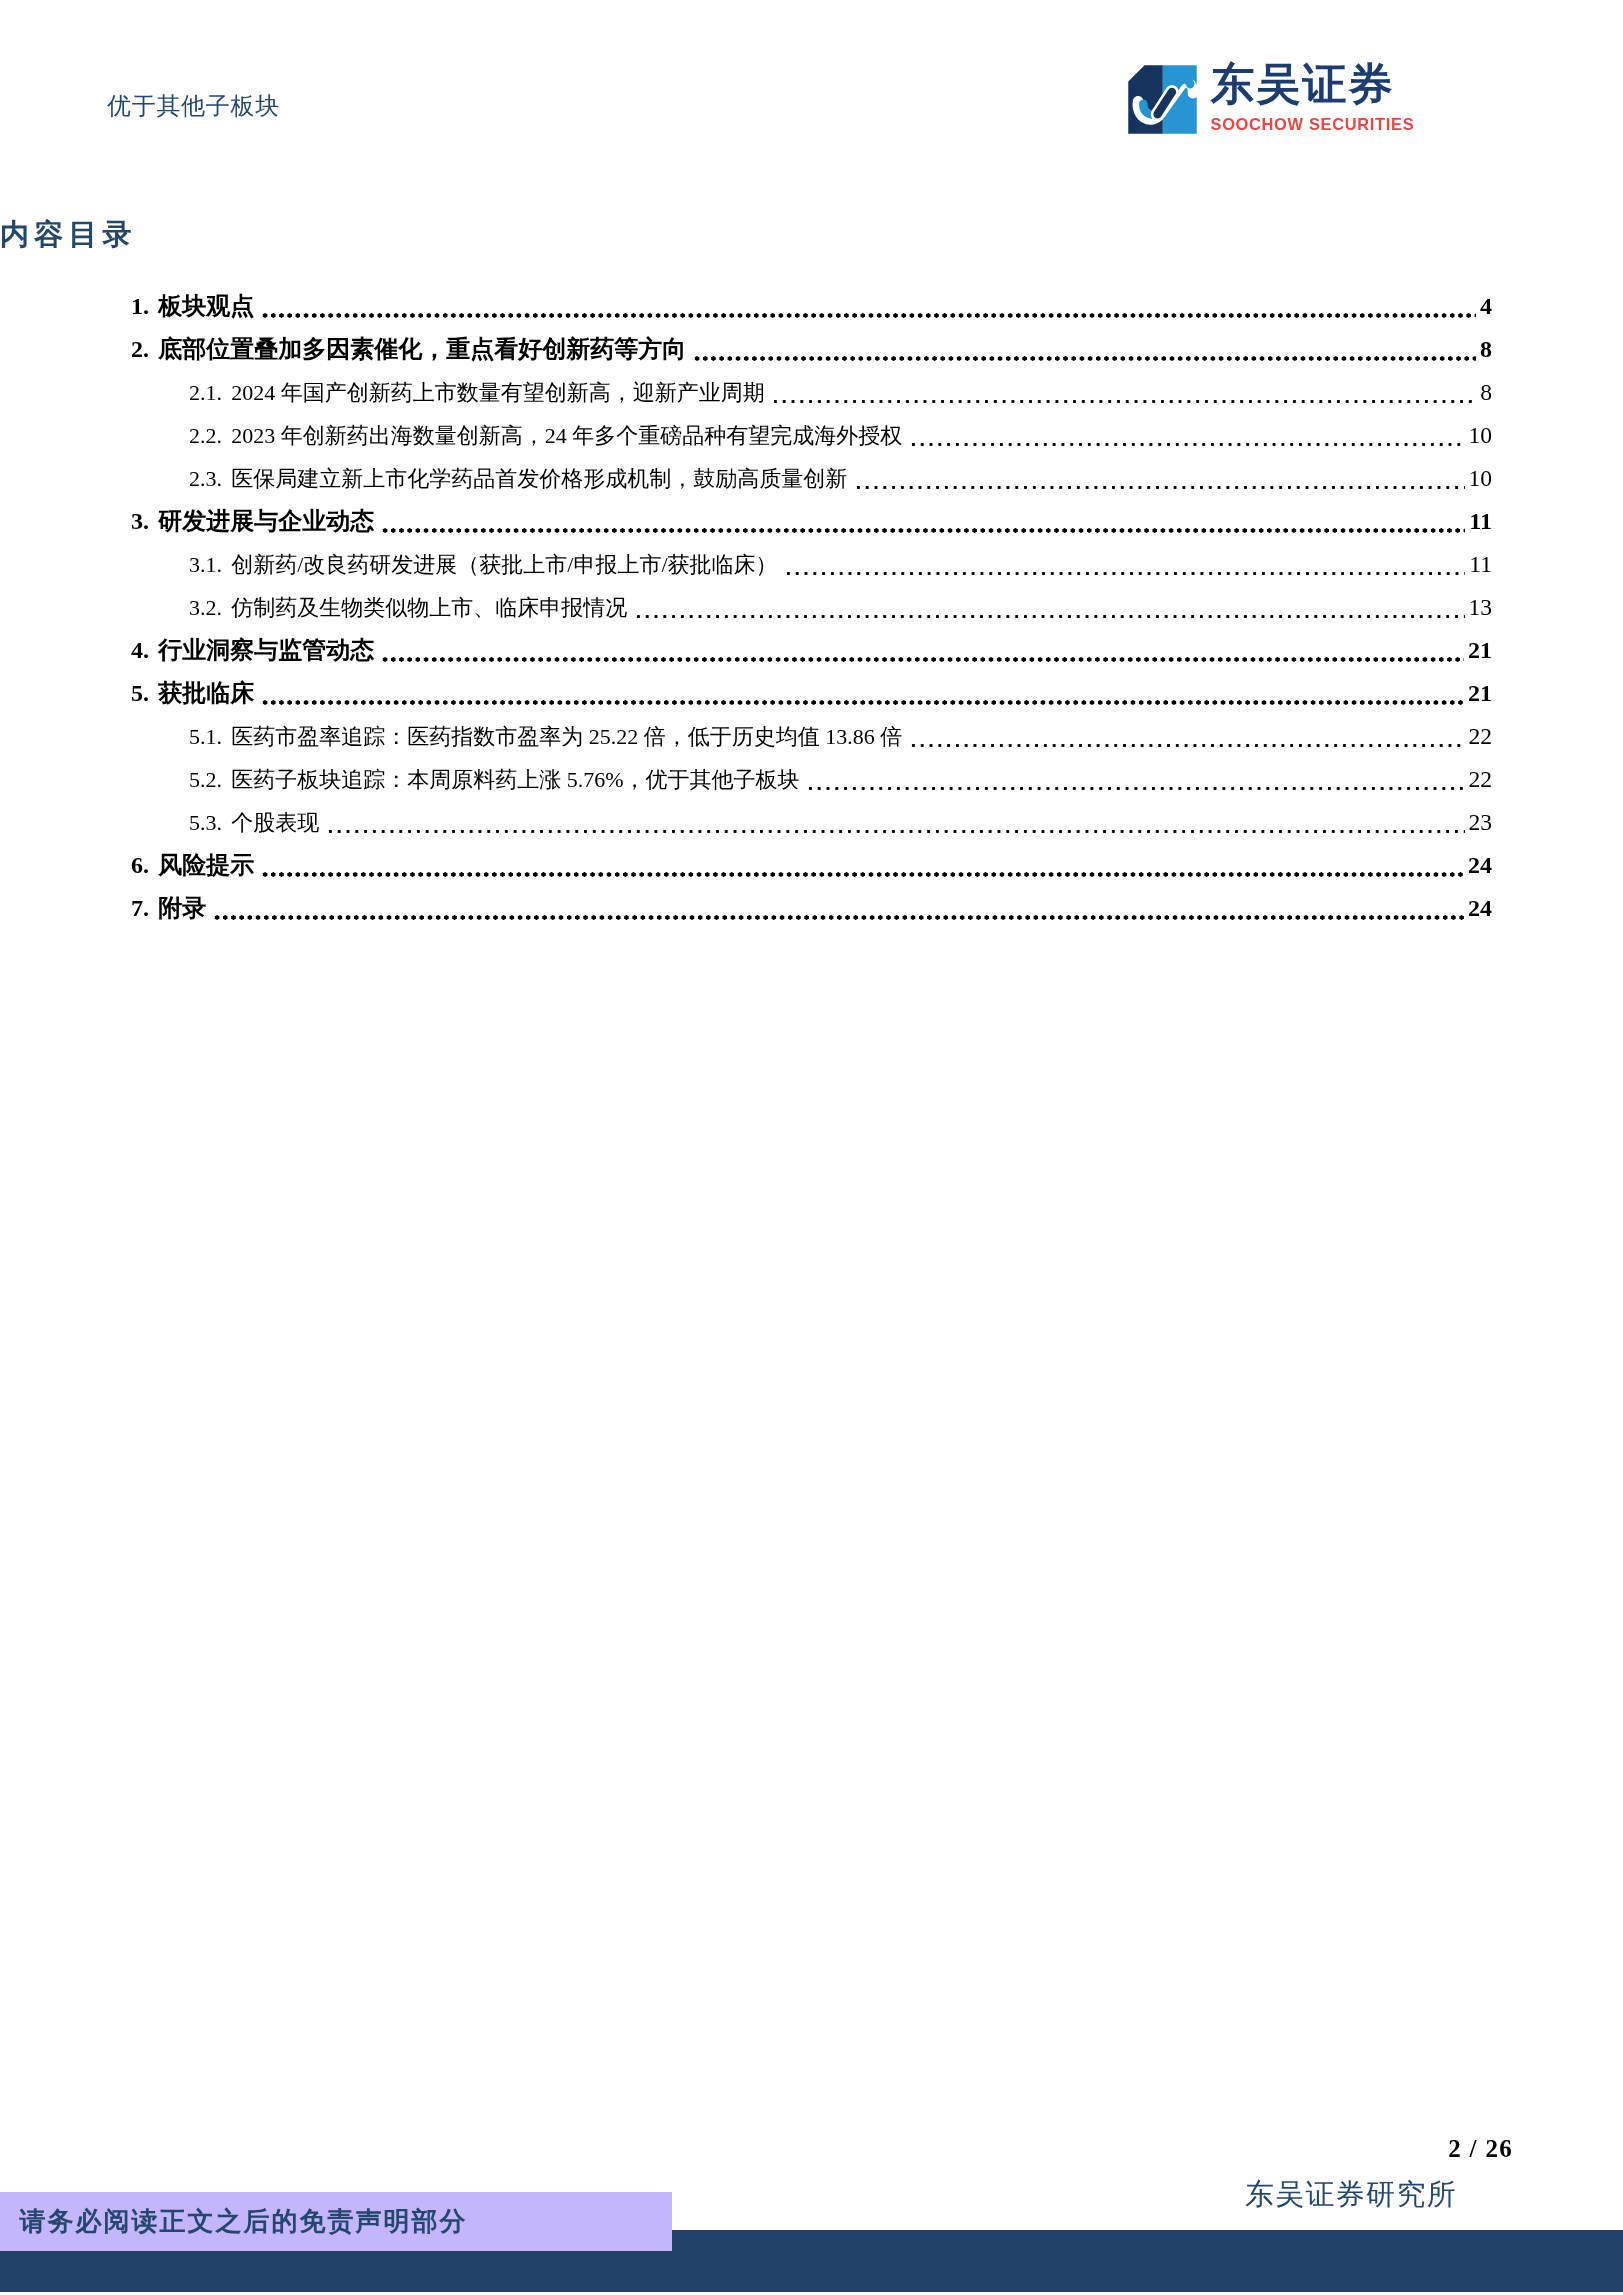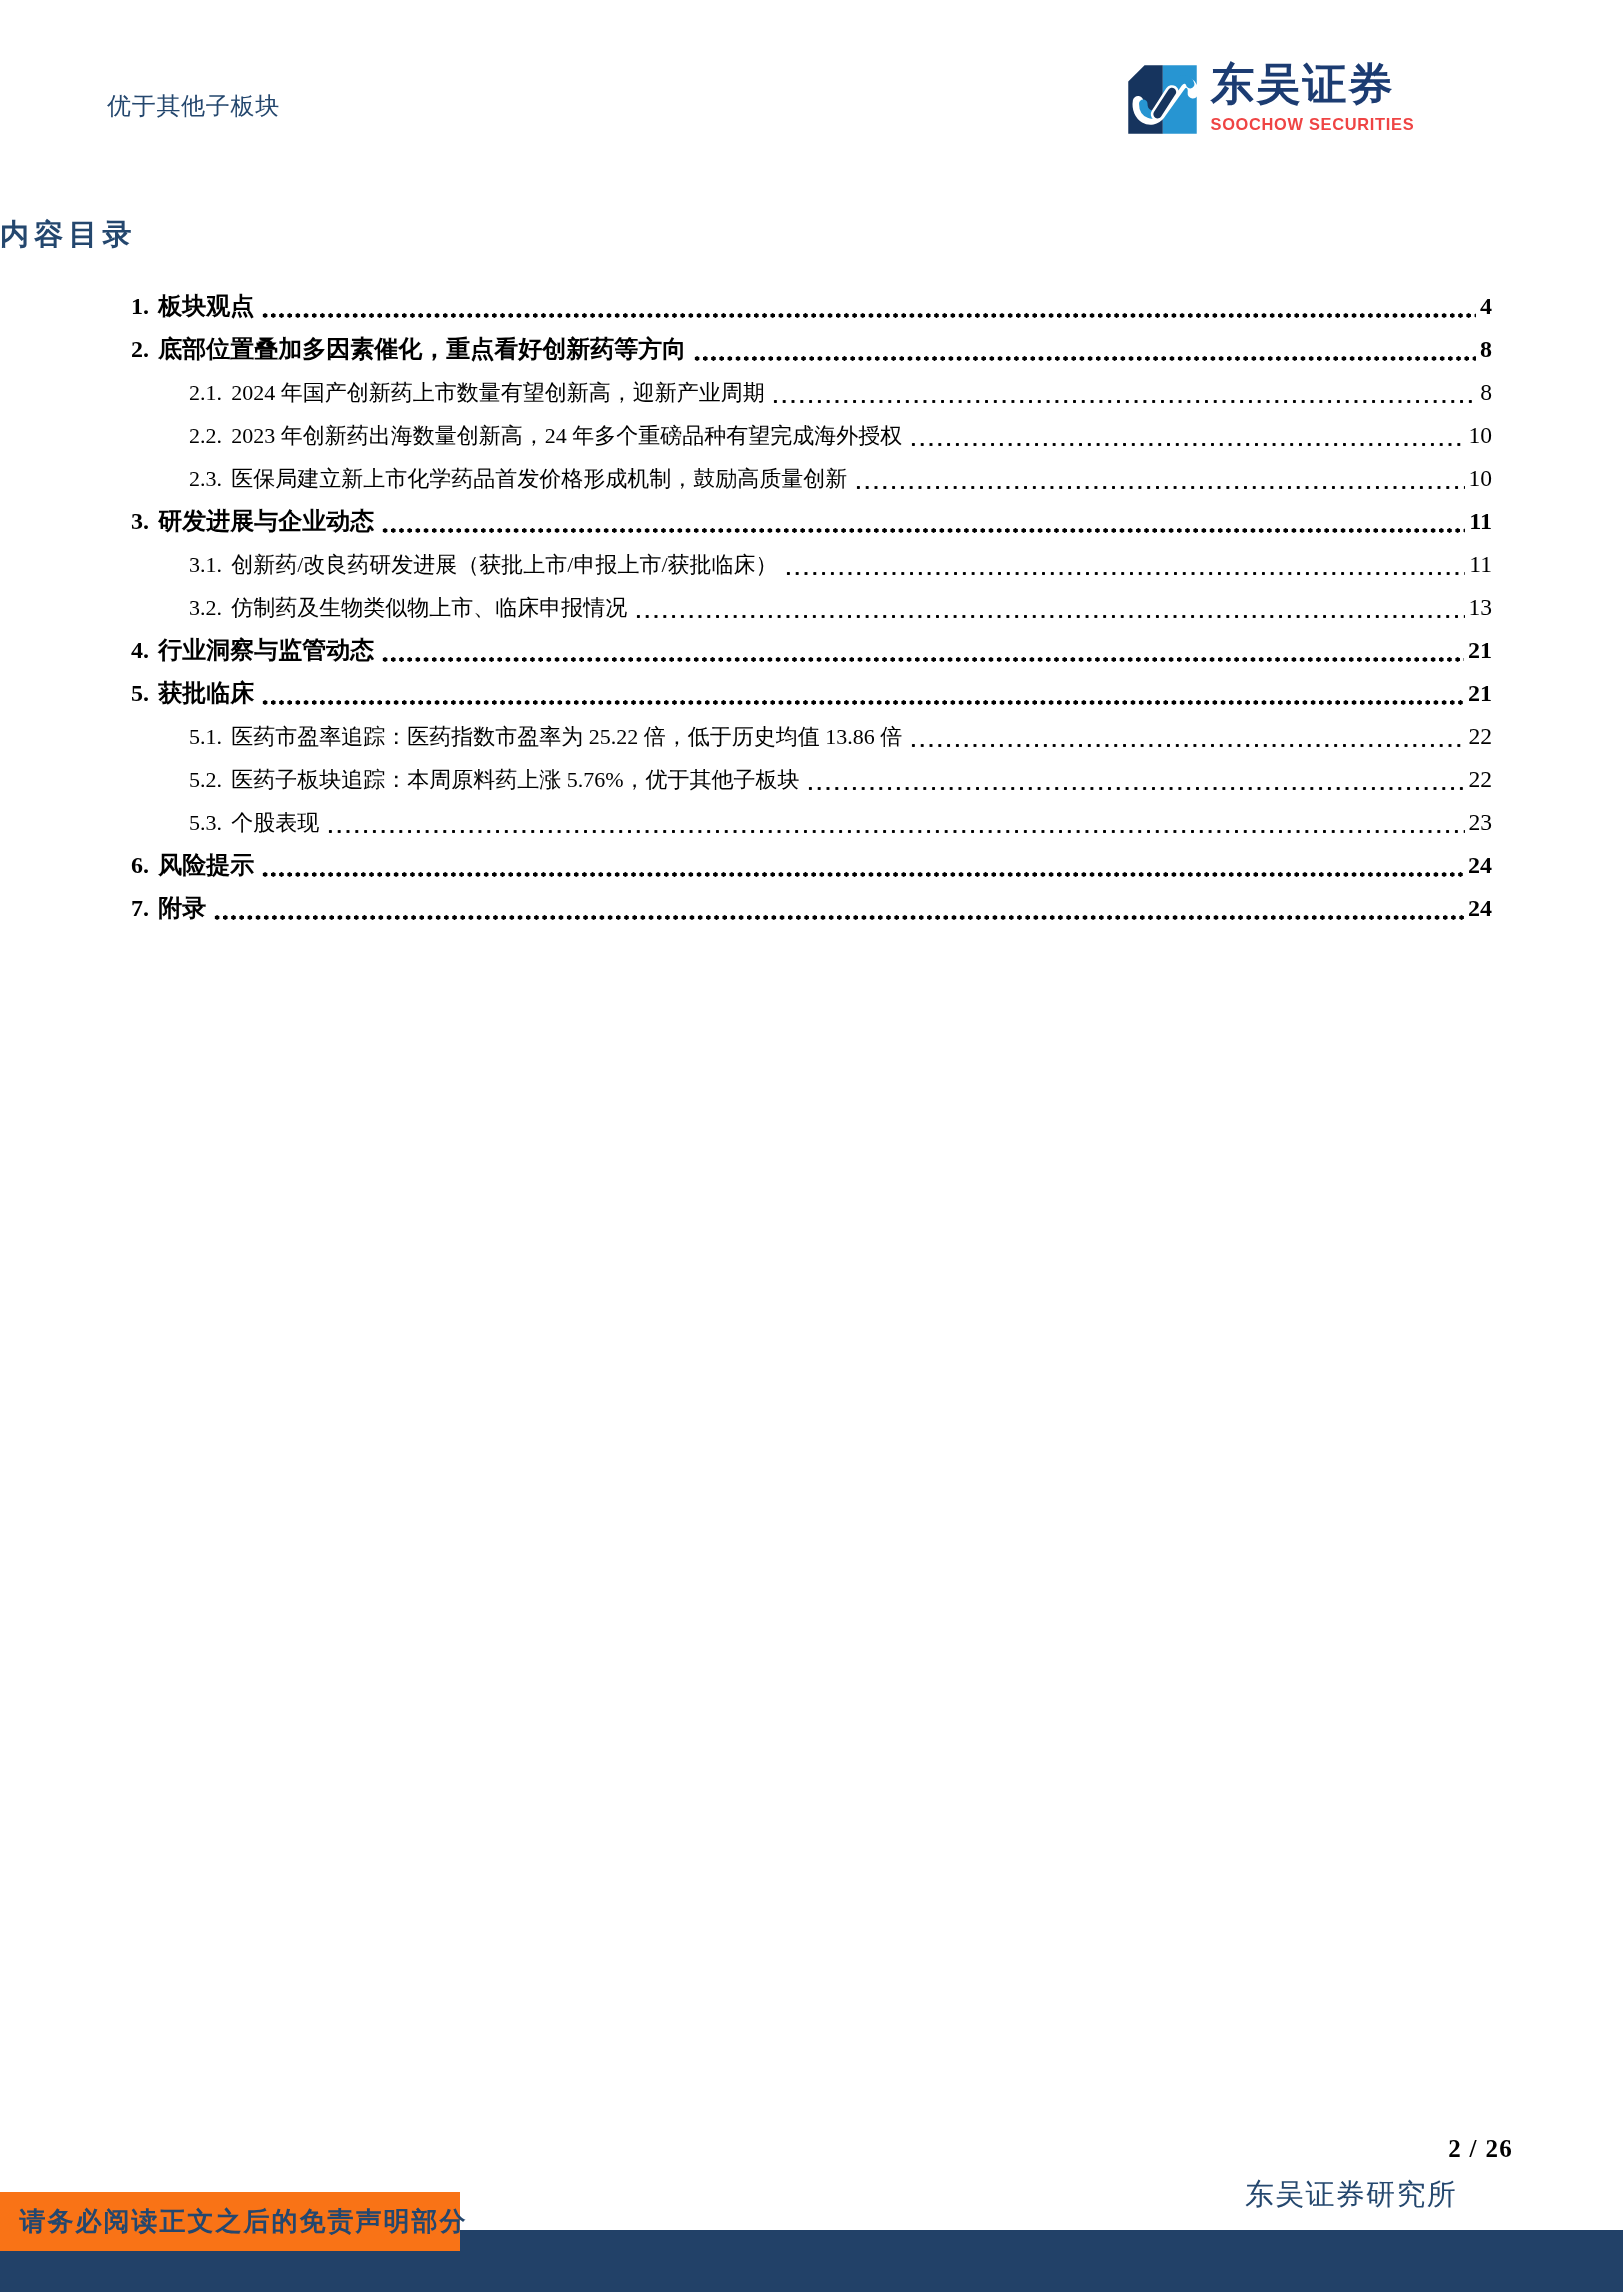--- a/index.html
+++ b/index.html
@@ -69,22 +69,22 @@
   }
   .institute{
     position:absolute;top:2175px;right:166px;
     font-size:29px;color:#24476e;letter-spacing:1.3px;white-space:nowrap;
   }
   .bottom-bar{
     position:absolute;left:0;top:2230px;width:100%;height:62px;
     background:#224168;z-index:0;
   }
   .disclaimer-box{
-    position:absolute;left:0;top:2192px;width:460px;height:59px;
-    background:#f97316;z-index:1;
+    position:absolute;left:0;top:2192px;width:672px;height:59px;
+    background:#c4b5fd;z-index:1;
     display:flex;align-items:center;box-sizing:border-box;padding-left:19.6px;
   }
   .disclaimer-text{
     font-size:26px;font-weight:bold;color:#24476e;letter-spacing:2px;white-space:nowrap;
   }
 </style>
 </head>
 <body>
 
 <div class="page">

